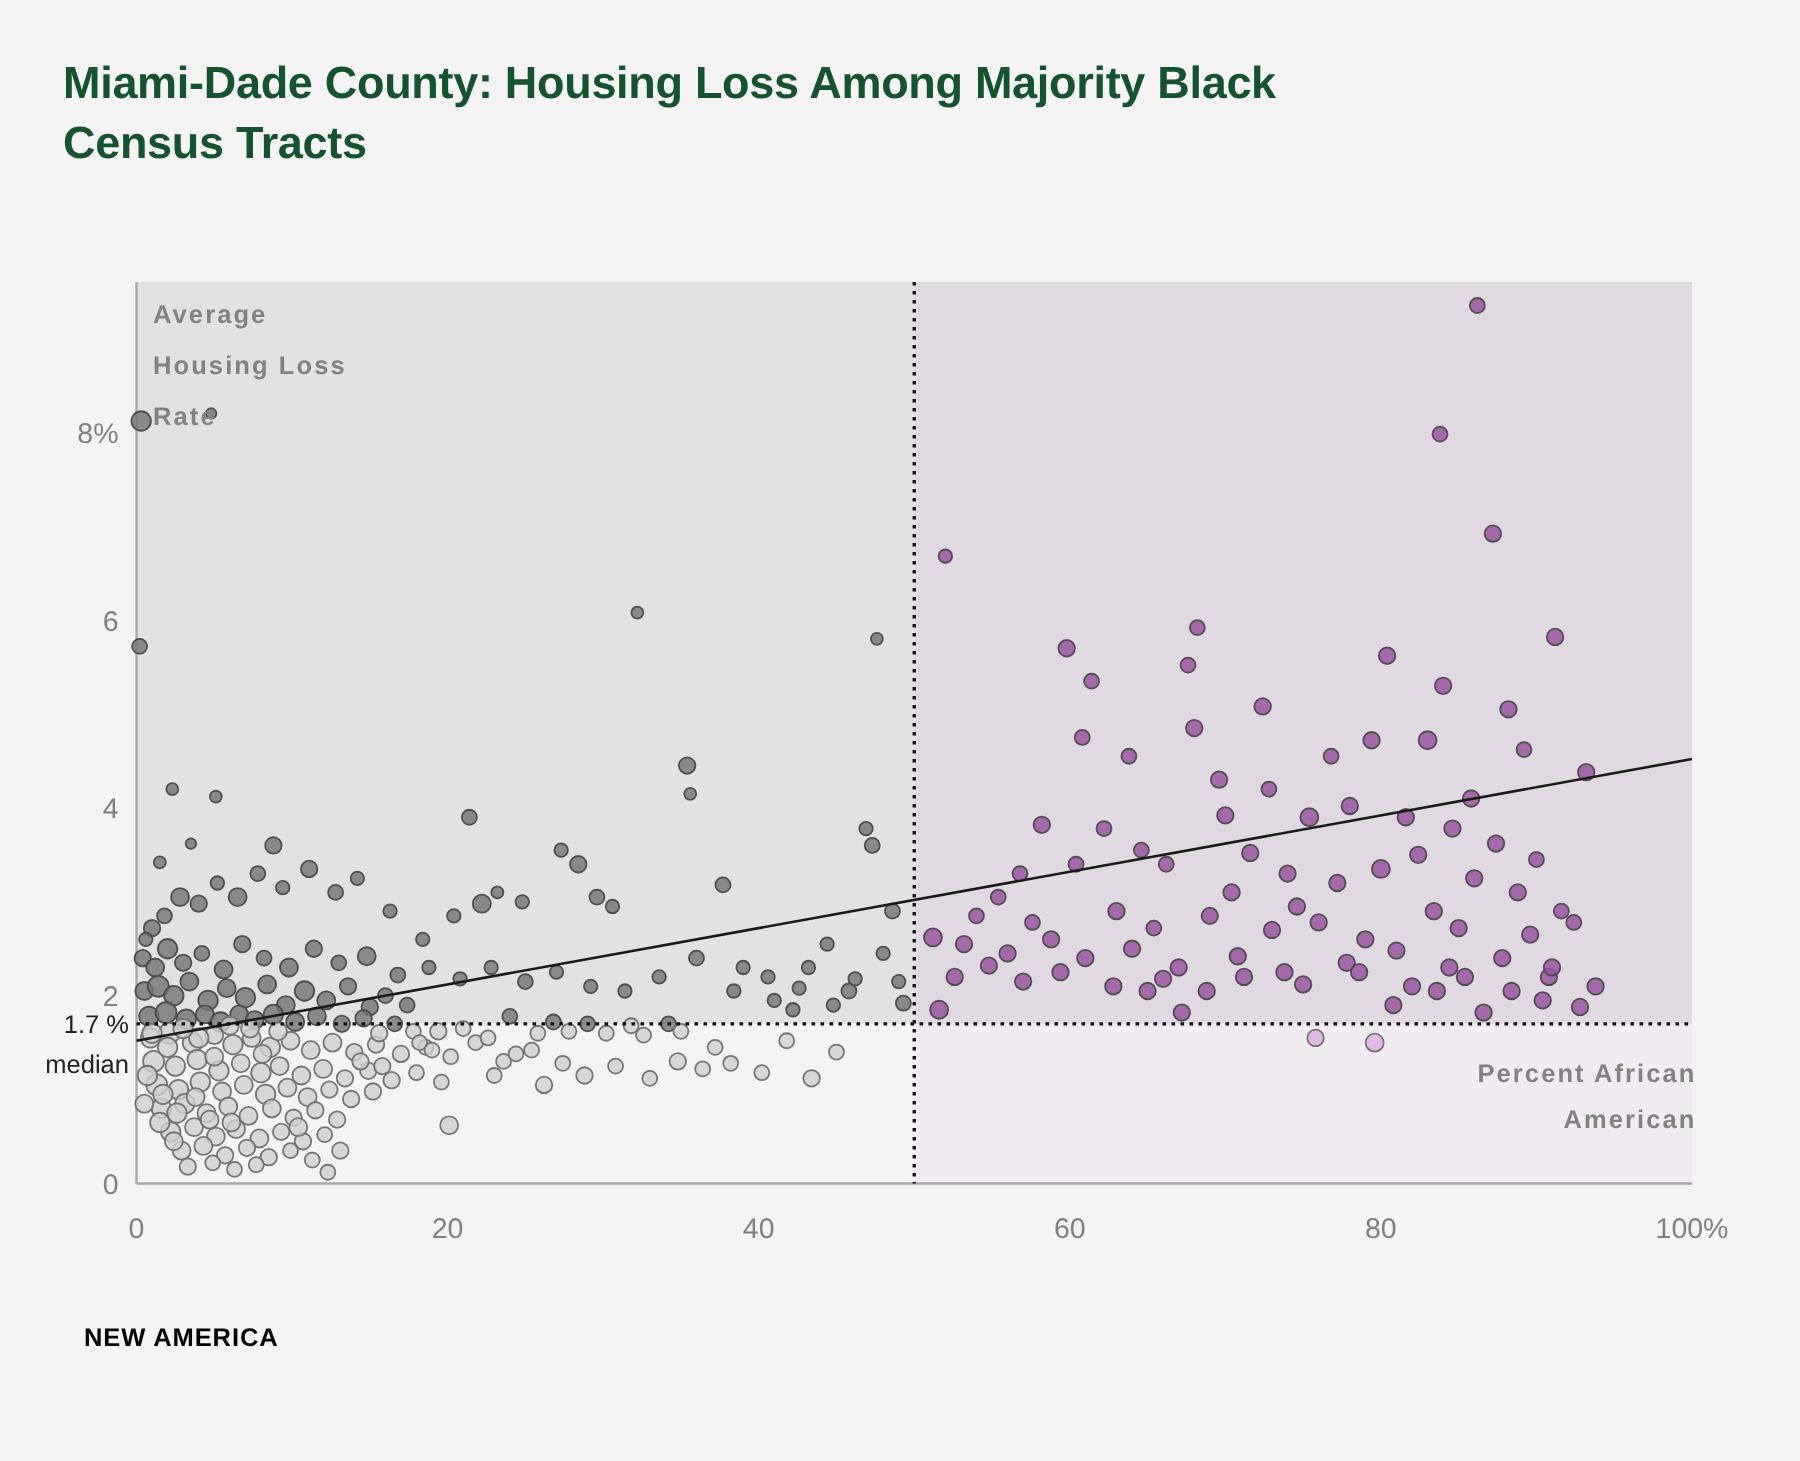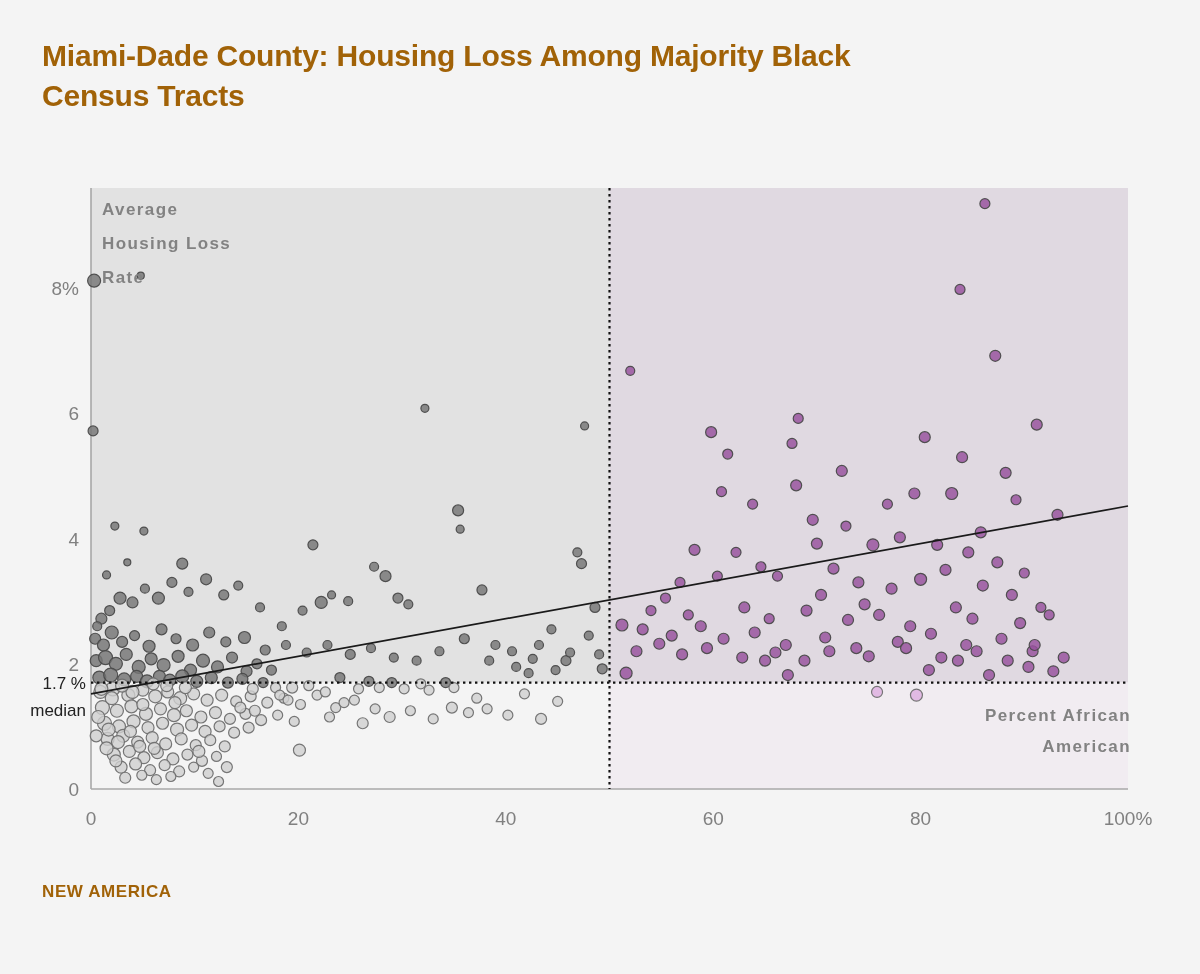--- a/index.html
+++ b/index.html
@@ -5,28 +5,28 @@
   html,body{margin:0;padding:0;}
   body{
     width:1200px;height:974px;
     background:#f4f4f4;
     font-family:"Liberation Sans", sans-serif;
     overflow:hidden;
     position:relative;
   }
   #chart-title{
     position:absolute;left:42px;top:36px;width:1090px;
-    font-size:30px;font-weight:bold;color:#a16207;
+    font-size:30px;font-weight:bold;color:#14532d;
     line-height:1.33;letter-spacing:-0.2px;
     white-space:pre-line;
   }
   #plot-wrap{position:absolute;left:0;top:0;width:1200px;height:974px;}
   #footer-logo{
-    position:absolute;left:42px;top:882px;
-    font-size:17px;font-weight:bold;color:#a16207;
+    position:absolute;left:56px;top:882px;
+    font-size:17px;font-weight:bold;color:#000000;
     letter-spacing:0.6px;
   }
   svg{display:block;}
   .tick-label{fill:#808080;font-size:19px;font-family:"Liberation Sans",sans-serif;}
   .axis-line{stroke:#a8a8a8;stroke-width:1.6;}
   .annot{fill:#828282;font-size:17px;font-weight:bold;letter-spacing:1.4px;font-family:"Liberation Sans",sans-serif;}
   .med-label{fill:#222;font-size:17px;font-family:"Liberation Sans",sans-serif;}
   .dotted{stroke:#111;stroke-width:2.2;stroke-dasharray:2.4 3.6;stroke-linecap:butt;fill:none;}
   .trend{stroke:#1a1a1a;stroke-width:1.7;fill:none;}
 </style>

